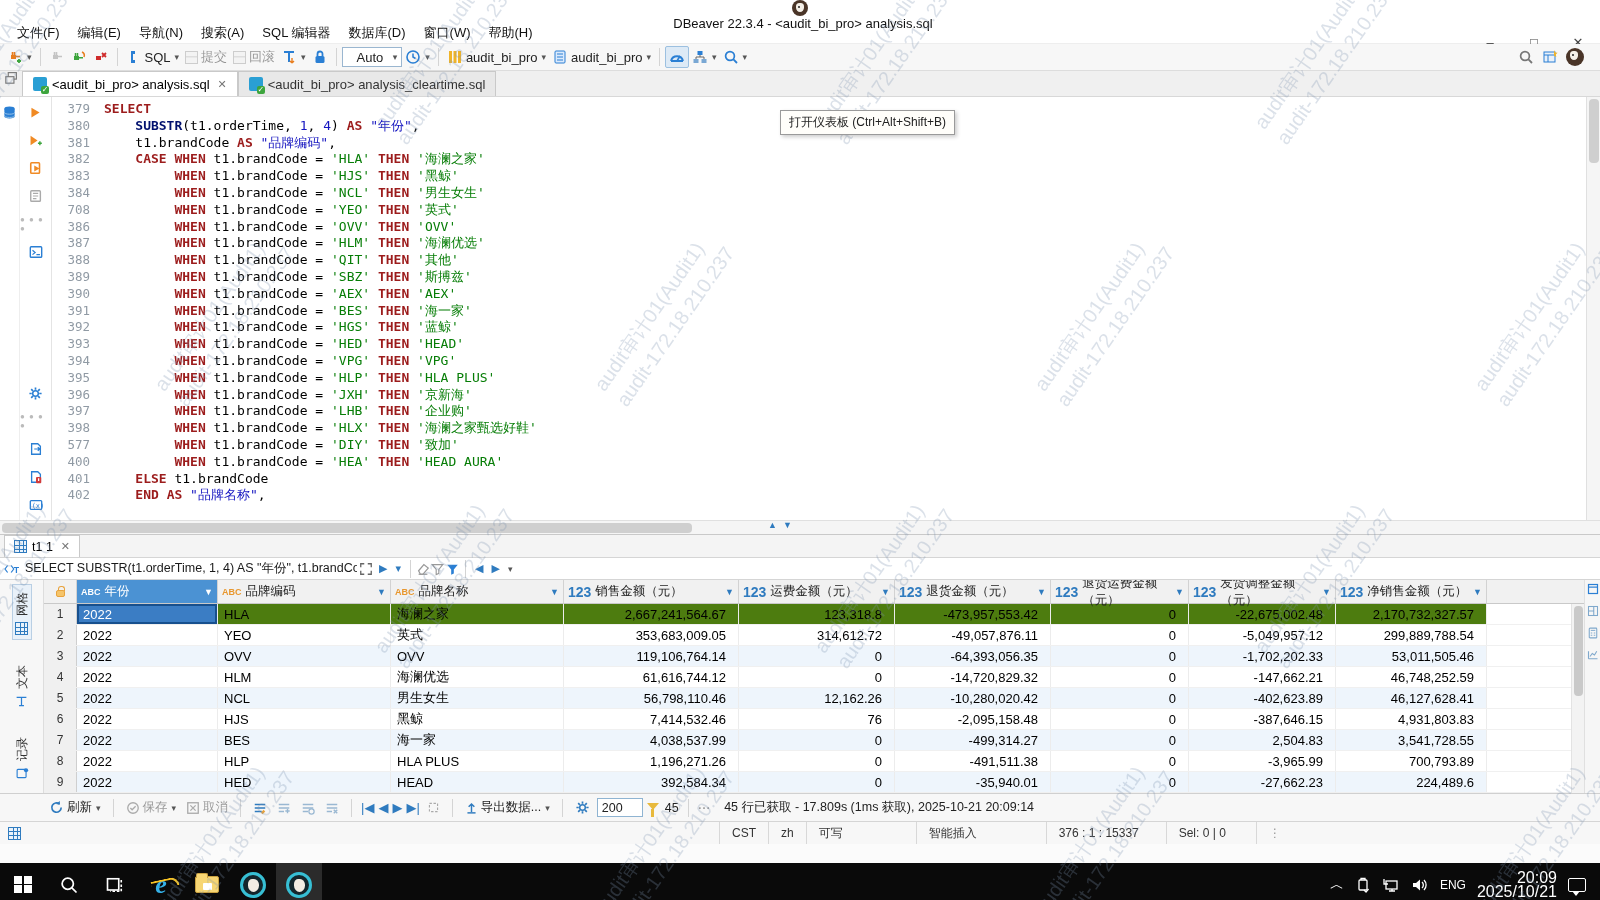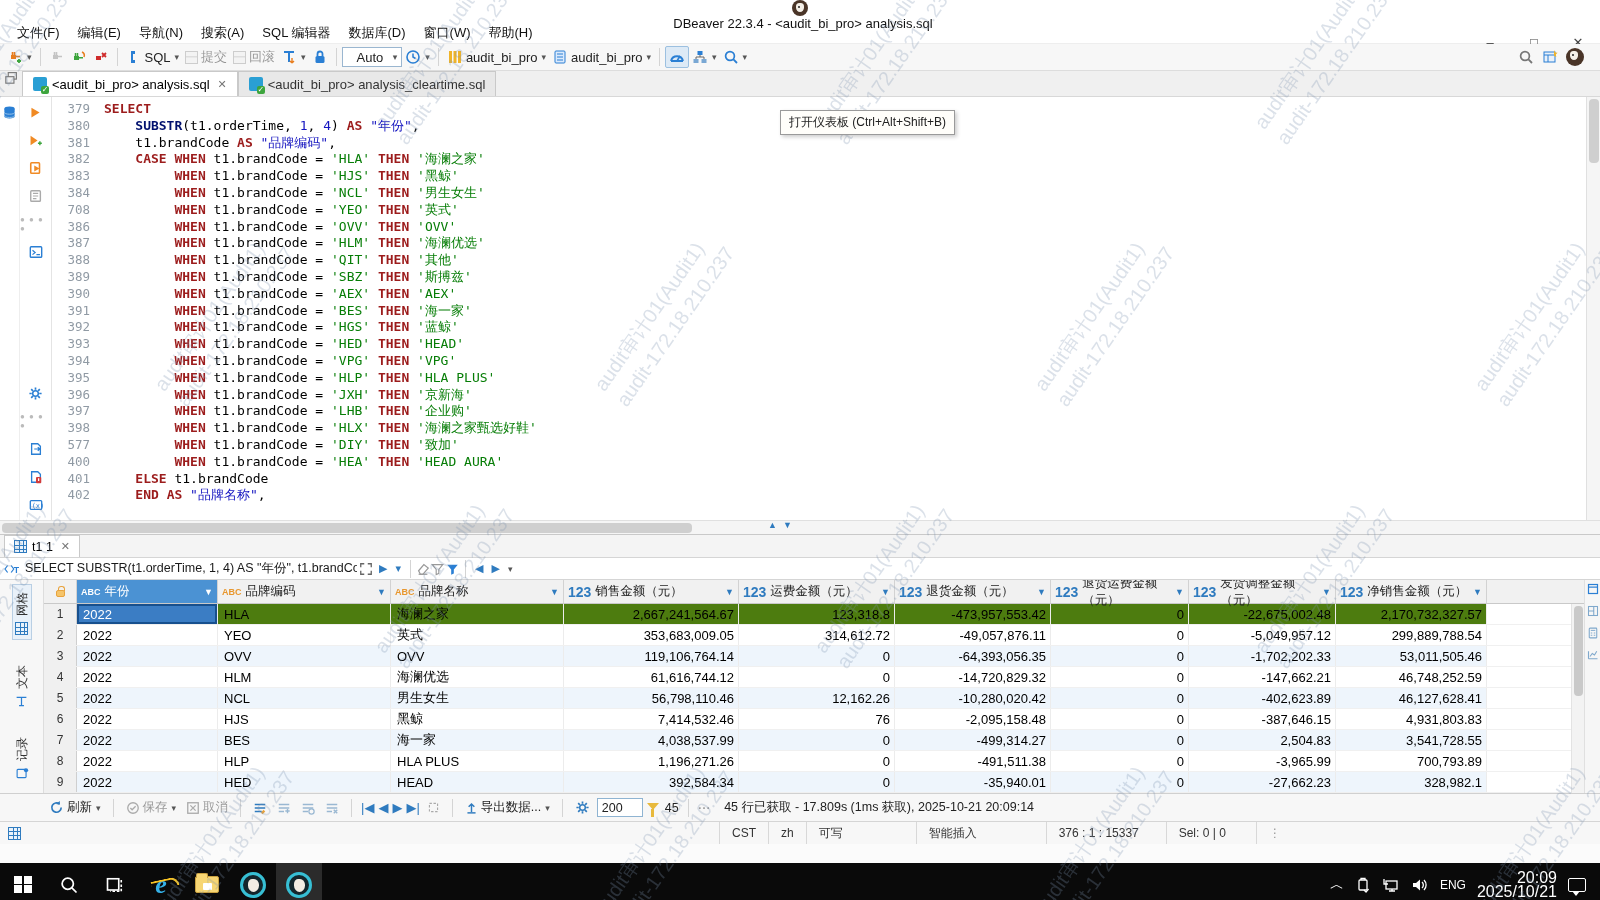--- a/index.html
+++ b/index.html
@@ -81,21 +81,21 @@
   .grid-zone { flex:1; position:relative; overflow:hidden; background:#fff;}
   .gh-row { display:flex; height:24px; background:#f1f1f1; border-bottom:1px solid #c9c9c9; font-size:12.5px;}
   .gh-cell { border-right:1px solid #d2d2d2; display:flex; align-items:center; padding:0 4px; gap:4px; color:#222; position:relative;}
   .gh-cell .pfx-abc { color:#e8972e; font-size:9px; font-weight:bold; }
   .gh-cell .pfx-123 { color:#2f7bbf; font-size:14px; font-weight:bold; }
   .gh-cell .flt { margin-left:auto; color:#2f7bbf; font-size:9px; }
   .gh-cell.sel { background:#4b92d3; color:#fff; }
   .gh-cell.sel .pfx-abc, .gh-cell.sel .flt { color:#fff; }
   .g-row { display:flex; height:21px; font-size:13px; border-bottom:1px solid #f0f0f0;}
   .g-cell { border-right:1px solid #ececec; display:flex; align-items:center; padding:0 6px; overflow:hidden; white-space:nowrap; color:#000;}
-  .g-cell.num { justify-content:flex-end; padding-right:4px; }
+  .g-cell.num { justify-content:flex-end; padding-right:12px; }
   .g-row.odd  .g-cell { background:#eef5fc; }
   .g-row.selrow .g-cell { background:#4d7c0f; }
   .rn { background:#f0f0f0 !important; color:#333; justify-content:center; border-right:1px solid #cfcfcf; font-size:12px;}
   .cell-sel { background:#3b7dc4 !important; color:#fff !important; box-shadow:inset 0 0 0 2px #17508e; }
   .lock-ic { width:9px; height:7px; border:1.5px solid #e8a33d; border-radius:2px; position:relative; background:#f5c46a; margin-top:3px;}
   .lock-ic::before { content:""; position:absolute; left:1px; top:-5px; width:5px; height:4px; border:1.5px solid #e8a33d; border-bottom:none; border-radius:3px 3px 0 0;}
   .res-right { width:16px; border-left:1px solid #e0e0e0; background:#f6f6f6; display:flex; flex-direction:column; align-items:center; gap:10px; padding-top:3px;}
   .res-vscroll { position:absolute; right:0; top:24px; bottom:0; width:13px; background:#f3f3f3; border-left:1px solid #e3e3e3;}
   .res-vscroll .thumb{ position:absolute; top:2px; left:2px; width:9px; height:90px; background:#c9c9c9; border-radius:4px;}
 
@@ -621,21 +621,21 @@
           <div class="g-row odd">
             <div class="g-cell rn" style="width: 33px;">9</div>
             <div class="g-cell" style="width: 141px;">2022</div>
             <div class="g-cell" style="width: 173px;">HED</div>
             <div class="g-cell" style="width: 173px;">HEAD</div>
             <div class="g-cell num" style="width: 175px;">392,584.34</div>
             <div class="g-cell num" style="width: 156px;">0</div>
             <div class="g-cell num" style="width: 156px;">-35,940.01</div>
             <div class="g-cell num" style="width: 138px;">0</div>
             <div class="g-cell num" style="width: 147px;">-27,662.23</div>
-            <div class="g-cell num" style="width: 151px;">328,982.1</div>
+            <div class="g-cell num" style="width: 151px;">224,489.6</div>
           </div>
         </div>
       <div class="res-vscroll">
           <div class="thumb"></div>
         </div>
     </div>
     <div class="res-right">
       <svg width="12" height="12" viewBox="0 0 16 16">
           <rect x="2" y="2" width="12" height="12" fill="none" stroke="#2a7fd4" stroke-width="1.6"></rect>
           <path d="M2 5.5 h12" stroke="#2a7fd4" stroke-width="1.6"></path>

